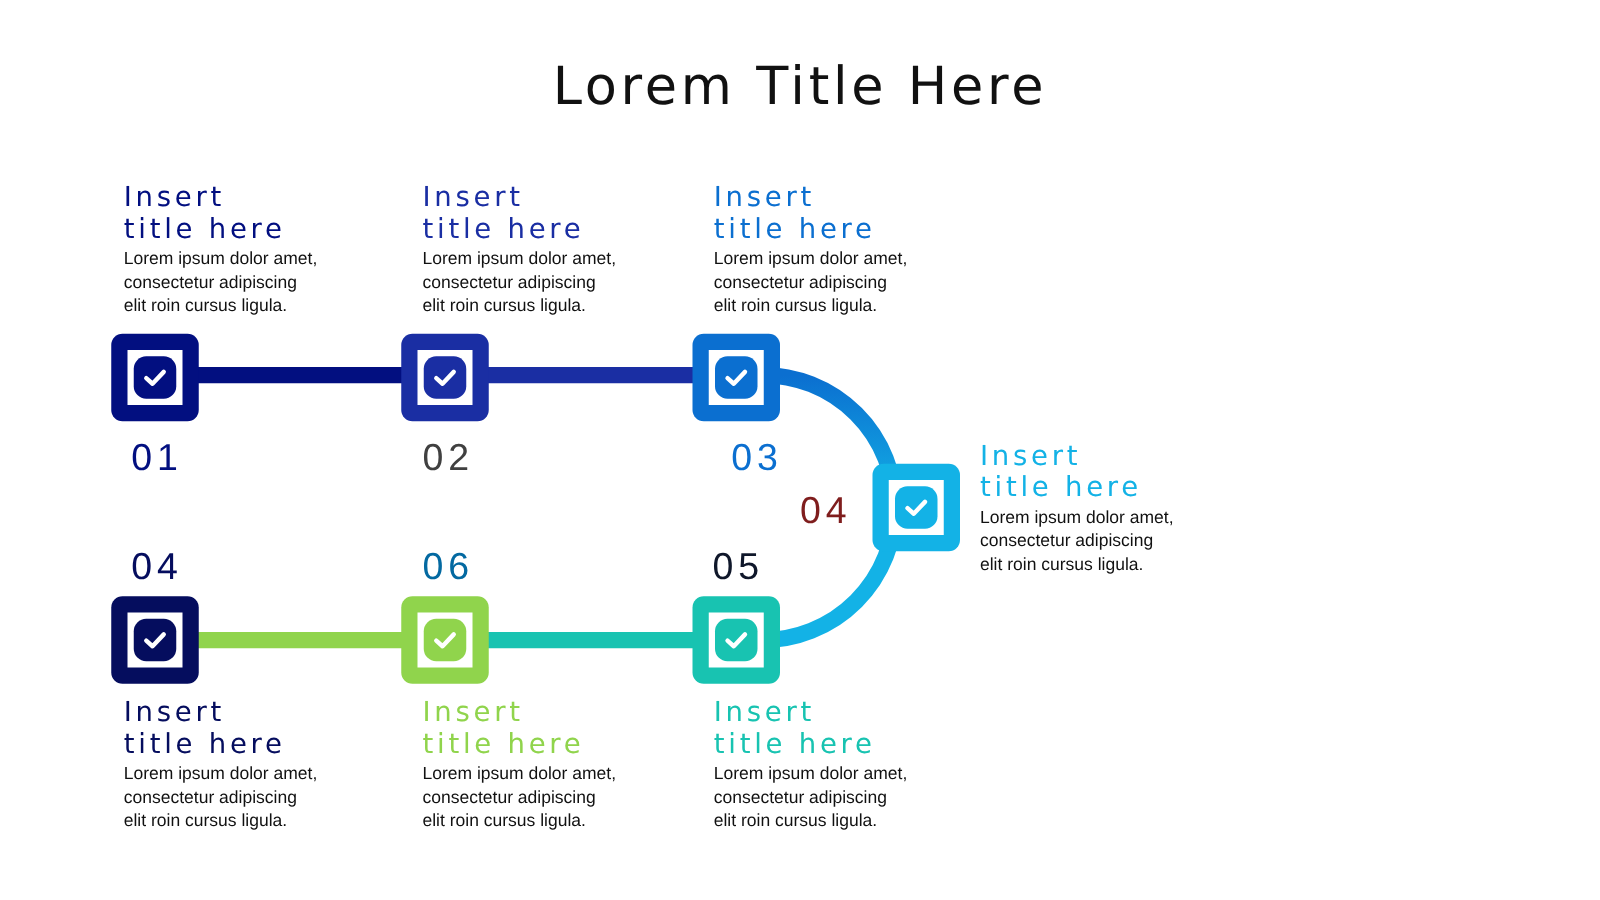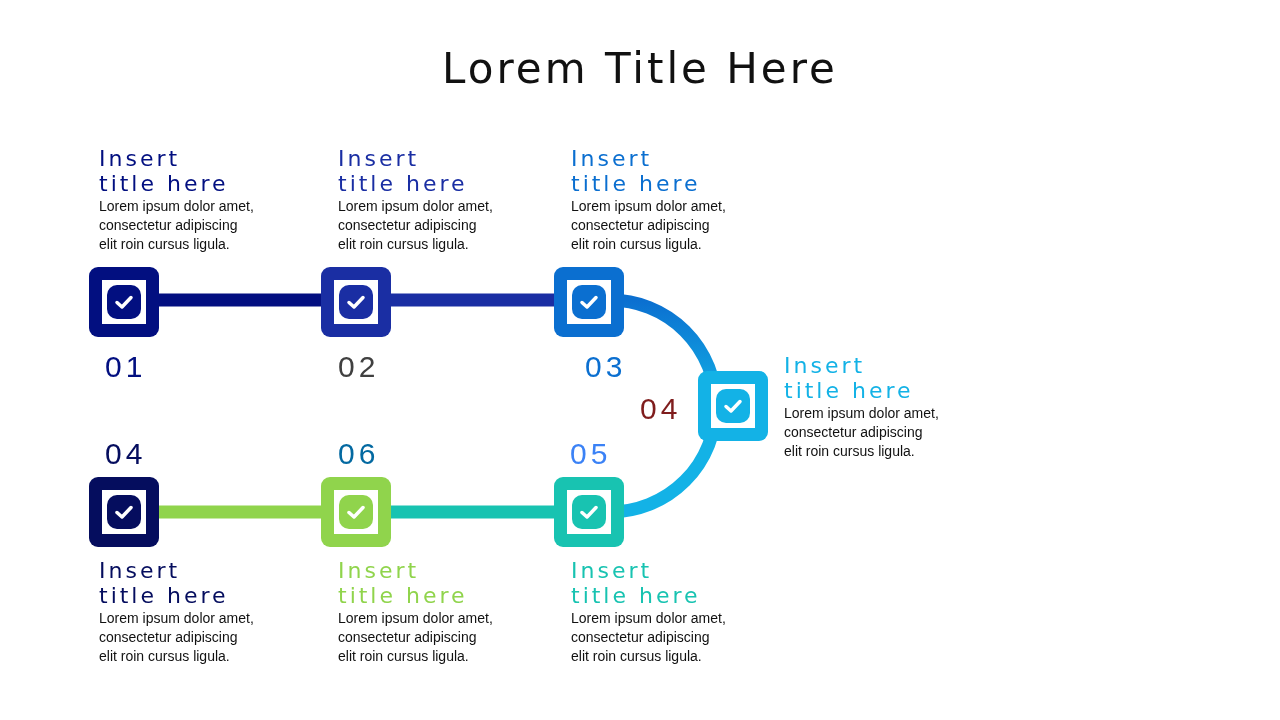--- a/index.html
+++ b/index.html
@@ -102,21 +102,21 @@
           <path d="M10 17.5 L15 22 L24 12.5" fill="none" stroke="#fff" stroke-width="3.5" stroke-linecap="round" stroke-linejoin="round"></path>
         </svg>
   </div>
     </div>
 </div>
 
 <div class="num" style="left:105px;top:350px;color:#020f80;">01</div>
 <div class="num" style="left:338px;top:350px;color:#404040;">02</div>
 <div class="num" style="left:585px;top:350px;color:#0b6fd0;">03</div>
 <div class="num" style="left:640px;top:392px;color:#7f1d1d;">04</div>
-<div class="num" style="left:570px;top:437px;color:#3b82f6;">05</div>
+<div class="num" style="left:570px;top:437px;color:#0f172a;">05</div>
 <div class="num" style="left:338px;top:437px;color:#0369a1;">06</div>
 <div class="num" style="left:105px;top:437px;color:#050d5e;">04</div>
 
 <div class="block" style="left:99px;top:146px;">
   <div class="t" style="color:#020f80;">Insert</div>
   <div class="t" style="color:#020f80;">title here</div>
   <div class="d">
       <div>Lorem ipsum dolor amet,</div>
       <div>consectetur adipiscing</div>
       <div>elit roin cursus ligula.</div>

